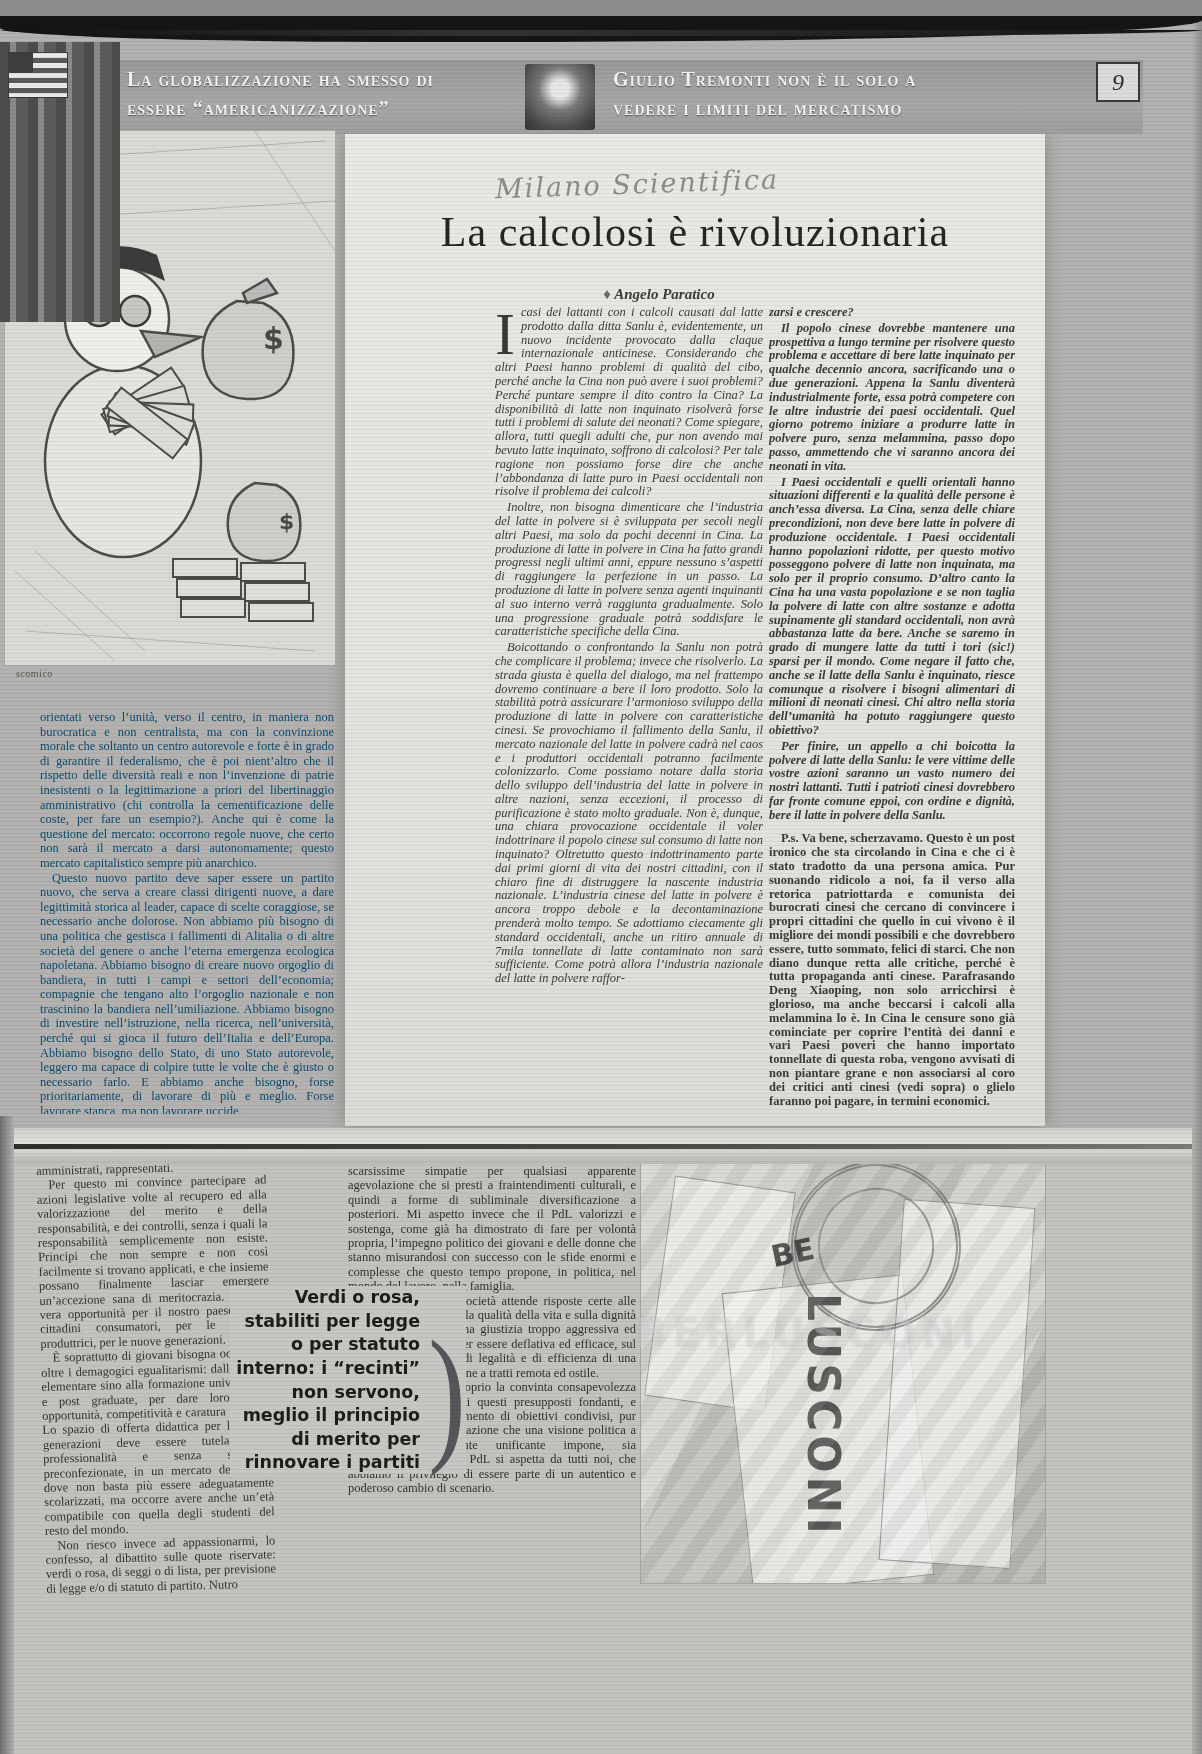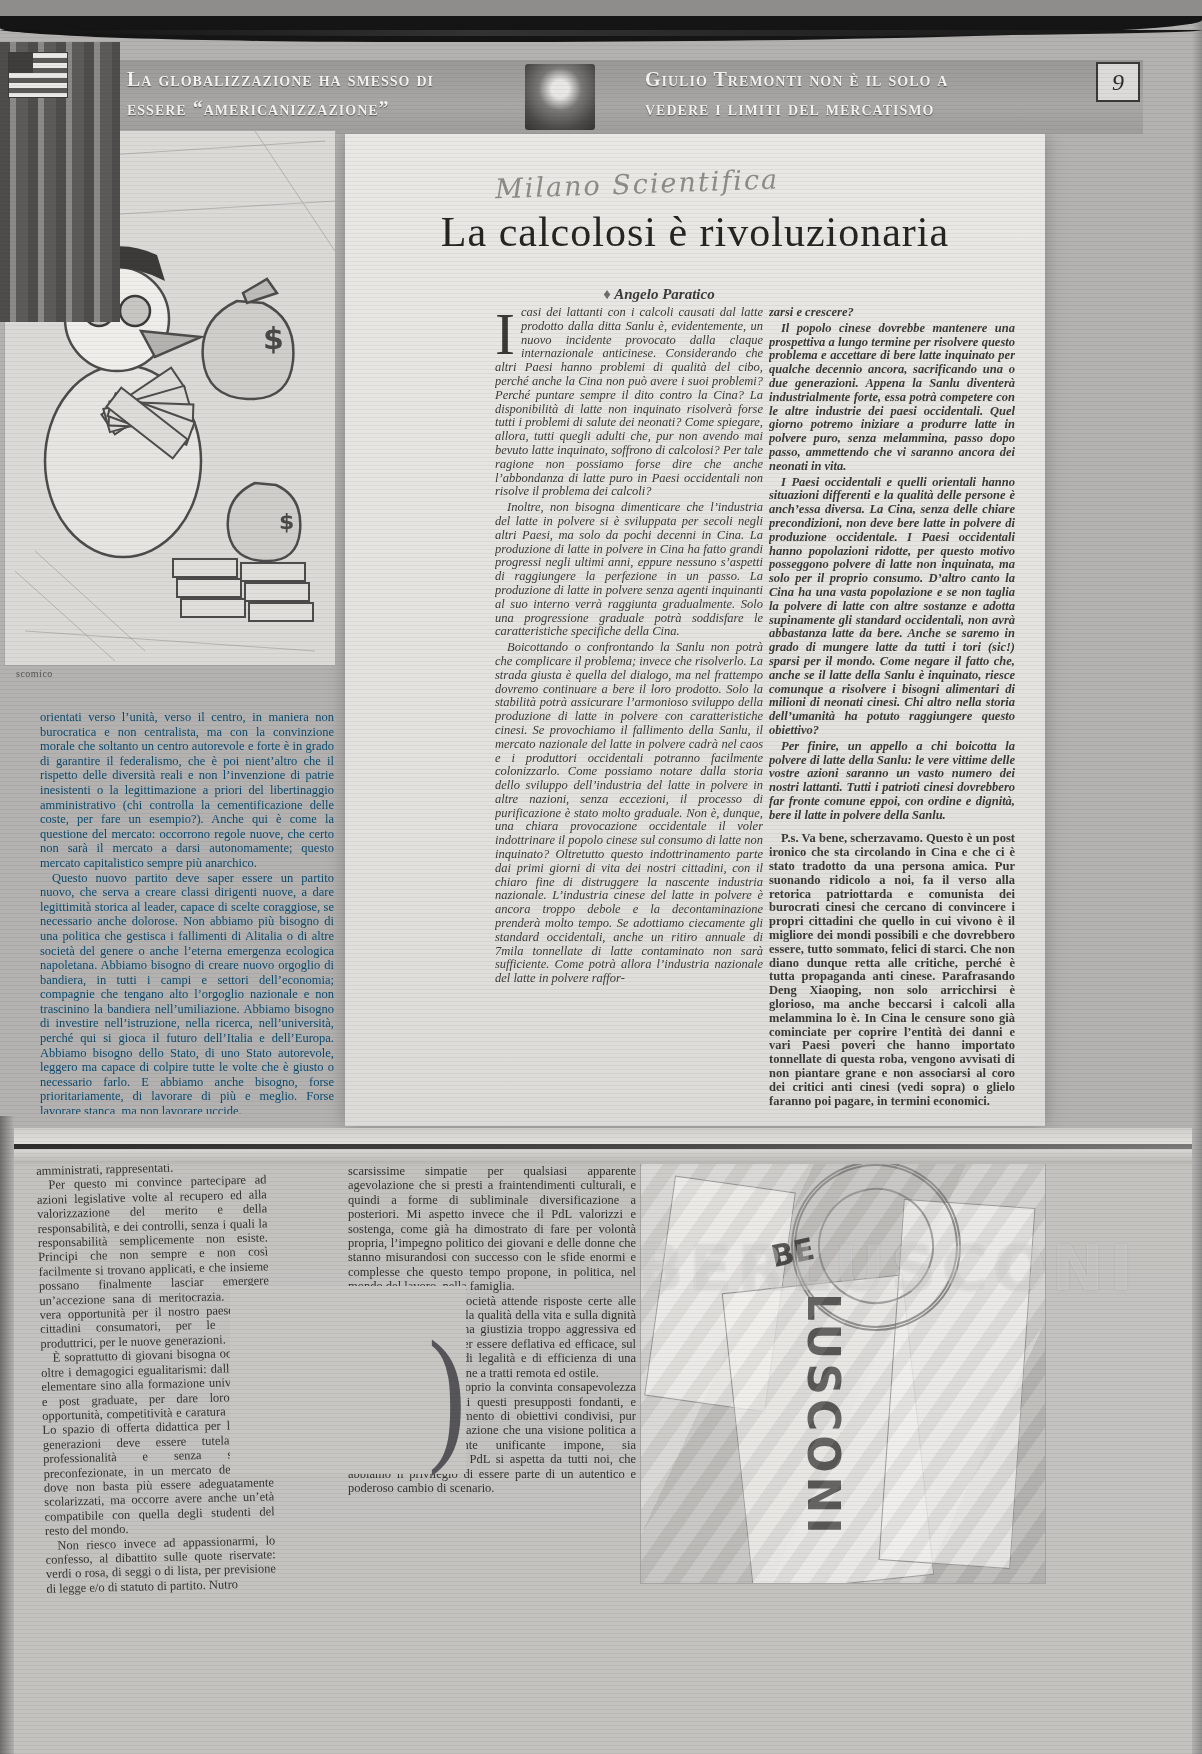--- a/index.html
+++ b/index.html
@@ -10,21 +10,21 @@
   .top-wave{position:absolute;left:0;top:0;width:1202px;height:26px;background:#151515;border-radius:0 0 60% 35% / 0 0 22px 14px;z-index:6;}
   .top-wave2{position:absolute;left:0;top:14px;width:1202px;height:6px;background:linear-gradient(90deg,#111,#333 40%,#151515);border-radius:0 0 50% 50%/0 0 8px 8px;z-index:6;}
   .bottom-edge{position:absolute;left:0;bottom:0;width:1202px;height:16px;background:linear-gradient(180deg,#8a8987,#1c1c1c);z-index:6;}
   .left-gutter{position:absolute;left:0;top:1100px;width:14px;height:654px;background:linear-gradient(90deg,#6f6e6c,#b3b2b0);z-index:5;}
   .right-edge{position:absolute;right:0;top:0;width:10px;height:1754px;background:linear-gradient(270deg,#8f8e8c,#b3b2b0);z-index:5;}
 
   
   .banner{position:absolute;left:57px;top:44px;width:1086px;height:74px;background:linear-gradient(180deg,#9a9997,#a8a7a5 60%,#9f9e9c);z-index:3;}
   .headline{position:absolute;color:#f4f3f1;font-variant:small-caps;font-weight:bold;font-size:20px;line-height:1.45;letter-spacing:1px;text-shadow:0 1px 1px #555;}
   .headline.left{left:70px;top:5px;width:330px;}
-  .headline.right{left:588px;top:5px;width:340px;}
+  .headline.right{left:556px;top:5px;width:340px;}
   .portrait{position:absolute;left:468px;top:4px;width:70px;height:66px;background:radial-gradient(circle at 50% 38%, #e8e7e5 0 16%, #7a7977 40%, #4a4947 75%, #333);border-radius:3px;}
   .pagenum-box{position:absolute;left:1096px;top:46px;width:40px;height:36px;background:#dcdbd9;border:2px solid #3a3938;display:flex;align-items:center;justify-content:center;z-index:7;font-style:italic;font-size:24px;color:#2c2b29;}
 
   
   .building{position:absolute;left:0;top:26px;width:120px;height:280px;background:
      repeating-linear-gradient(90deg,#4e4d4b 0 10px,#8b8a88 10px 16px,#5c5b59 16px 28px),
      linear-gradient(180deg,#555 0,#777 100%);z-index:4;}
   .flag{position:absolute;left:8px;top:10px;width:58px;height:44px;background:repeating-linear-gradient(180deg,#e9e8e6 0 5px,#5a5957 5px 10px);border:1px solid #3c3b39;}
   .flag .canton{position:absolute;left:0;top:0;width:24px;height:20px;background:#3f3e3c;}
 
@@ -71,22 +71,22 @@
   
   .photo{position:absolute;left:640px;top:1126px;width:404px;height:440px;background:
       linear-gradient(115deg,#d8d7d4 0 30%,#c6c5c2 30% 55%,#d2d1ce 55% 80%,#bcbbb8 80%);
       overflow:hidden;z-index:2;border:1px solid #a5a4a2;}
   .poster{position:absolute;background:rgba(240,239,236,.75);border:1px solid #9a9997;}
   .stamp{position:absolute;left:150px;top:18px;width:160px;height:160px;border:5px double #7d7c7a;border-radius:50%;opacity:.8;transform:rotate(-14deg);}
   .stamp::after{content:"";position:absolute;left:22px;top:22px;right:22px;bottom:22px;border:2px solid #8b8a88;border-radius:50%;}
   .poster-be{position:absolute;left:130px;top:92px;font-family:"DejaVu Sans",sans-serif;font-weight:bold;font-size:30px;color:#4e4d4b;transform:rotate(-12deg);}
   .poster-lusconi{position:absolute;left:208px;top:150px;width:260px;font-family:"DejaVu Sans",sans-serif;font-weight:bold;font-size:44px;letter-spacing:4px;color:#5c5b59;transform:rotate(90deg);transform-origin:left top;}
   .photo .shade{position:absolute;inset:0;background:repeating-linear-gradient(125deg,rgba(0,0,0,.05) 0 14px,rgba(255,255,255,.06) 14px 30px);}
-  .watermark{position:absolute;left:636px;top:1216px;width:560px;height:80px;overflow:hidden;z-index:3;
-     font-family:"DejaVu Sans",sans-serif;font-weight:bold;font-size:62px;letter-spacing:6px;
+  .watermark{position:absolute;left:636px;top:1294px;width:560px;height:80px;overflow:hidden;z-index:3;
+     font-family:"DejaVu Sans",sans-serif;font-weight:bold;font-size:40px;letter-spacing:6px;
      color:rgba(255,255,255,.34);text-shadow:0 0 2px rgba(0,0,0,.15);}
 
   .grain{position:absolute;inset:0;pointer-events:none;z-index:8;opacity:.05;
      background:repeating-linear-gradient(0deg,#000 0 1px,transparent 1px 4px);}
 </style>
 </head>
 <body>
 
 <div id="page">
 
@@ -198,20 +198,21 @@
     <p>Non riesco invece ad appassionarmi, lo confesso, al dibattito sulle quote riservate: verdi o rosa, di seggi o di lista, per previsione di legge e/o di statuto di partito. Nutro</p>
   </div>
 
   <div class="bcol bcol2">
     <p class="noindent">scarsissime simpatie per qualsiasi apparente agevolazione che si presti a fraintendimenti culturali, e quindi a forme di subliminale diversificazione a posteriori. Mi aspetto invece che il PdL valorizzi e sostenga, come già ha dimostrato di fare per volontà propria, l’impegno politico dei giovani e delle donne che stanno misurandosi con successo con le sfide enormi e complesse che questo tempo propone, in politica, nel mondo del lavoro, nella famiglia.</p>
     <p>Mai come oggi la società attende risposte certe alle proprie insicurezze: sulla qualità della vita e sulla dignità della persona, su di una giustizia troppo aggressiva ed insieme troppo tarda per essere deflativa ed efficace, sul rispetto del principio di legalità e di efficienza di una pubblica amministrazione a tratti remota ed ostile.</p>
     <p>Credo quindi che proprio la convinta consapevolezza della irrinunciabilità di questi presupposti fondanti, e l’impegno al perseguimento di obiettivi condivisi, pur nella necessità di mediazione che una visione politica a vocazione ampiamente unificante impone, sia esattamente ciò che il PdL si aspetta da tutti noi, che abbiamo il privilegio di essere parte di un autentico e poderoso cambio di scenario.</p>
   </div>
 
   <div class="pullquote">
+    <span>Verdi o rosa, stabiliti per legge o per statuto interno: i “recinti” non servono, meglio il principio di merito per rinnovare i partiti</span>
     <span class="paren">)</span>
   </div>
 
   <div class="photo">
     <div class="poster" style="left:18px;top:40px;width:120px;height:220px;transform:rotate(8deg);"></div>
     <div class="poster" style="left:96px;top:140px;width:180px;height:300px;transform:rotate(-6deg);"></div>
     <div class="poster" style="left:250px;top:60px;width:130px;height:360px;transform:rotate(4deg);"></div>
     <div class="stamp"></div>
     <div class="poster-be">BE</div>
     <div class="poster-lusconi">LUSCONI</div>

